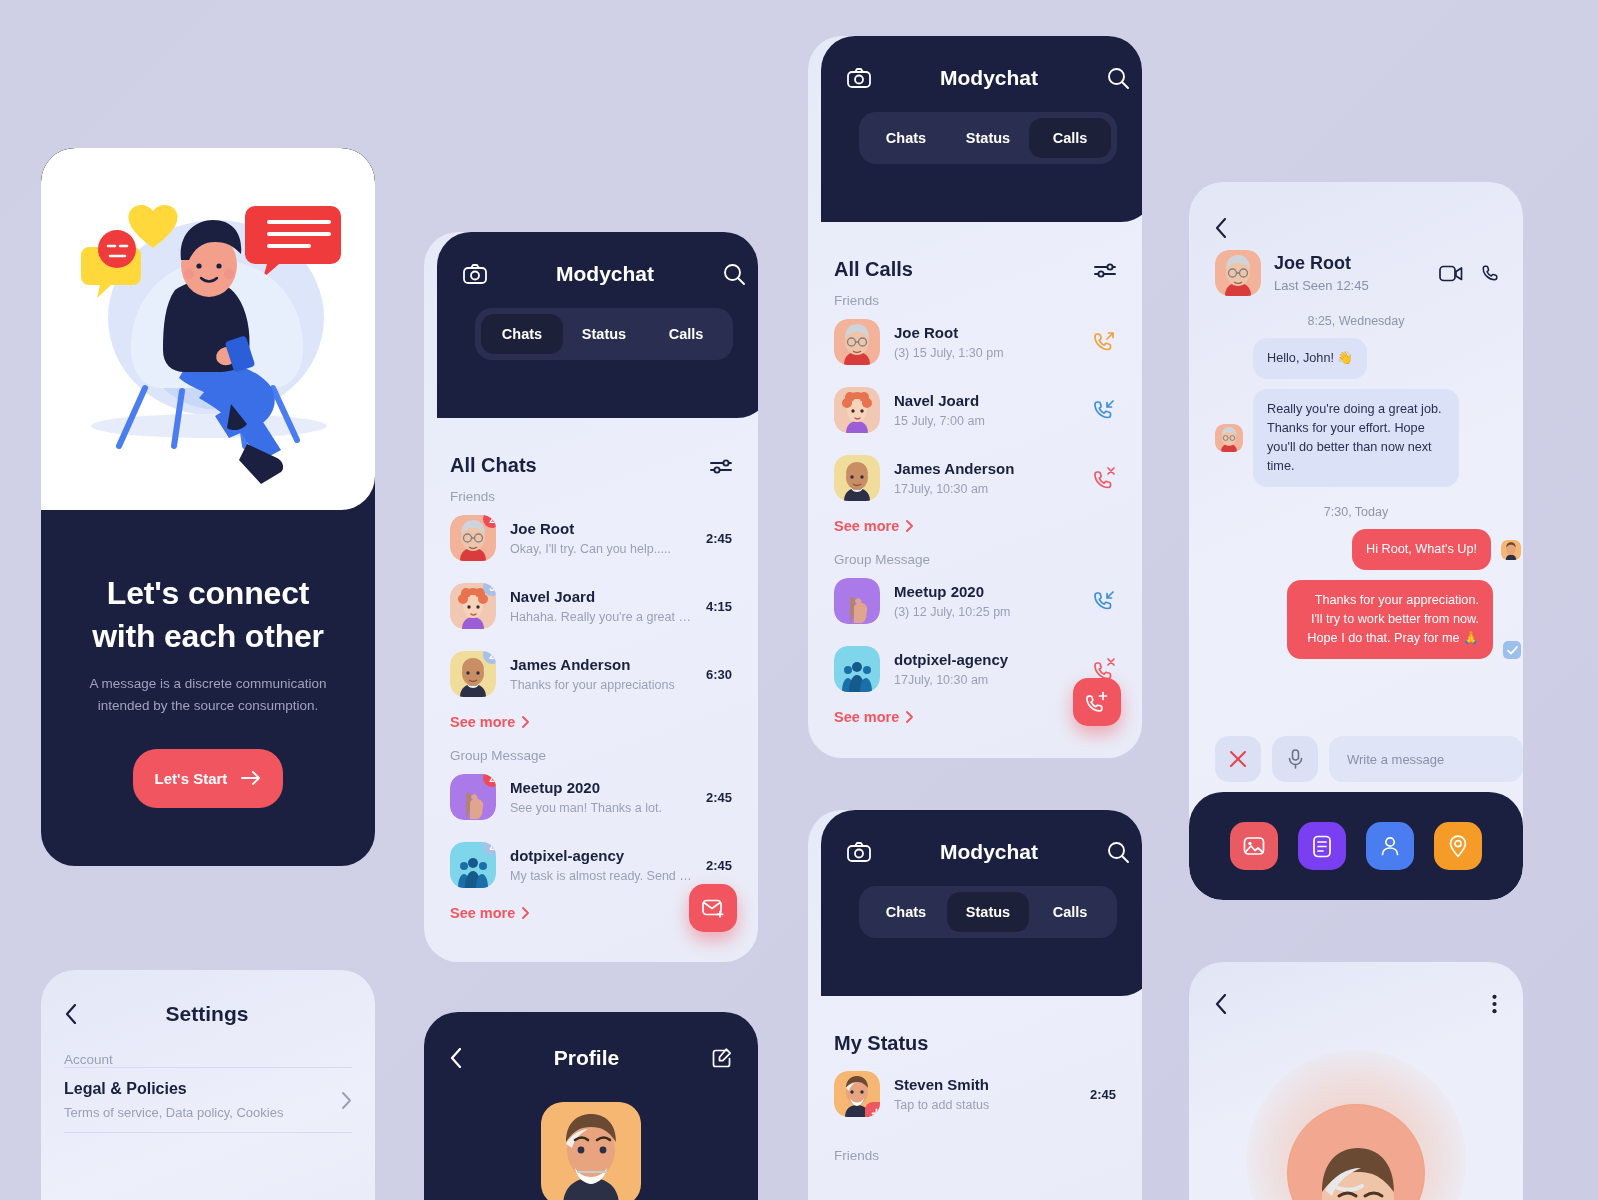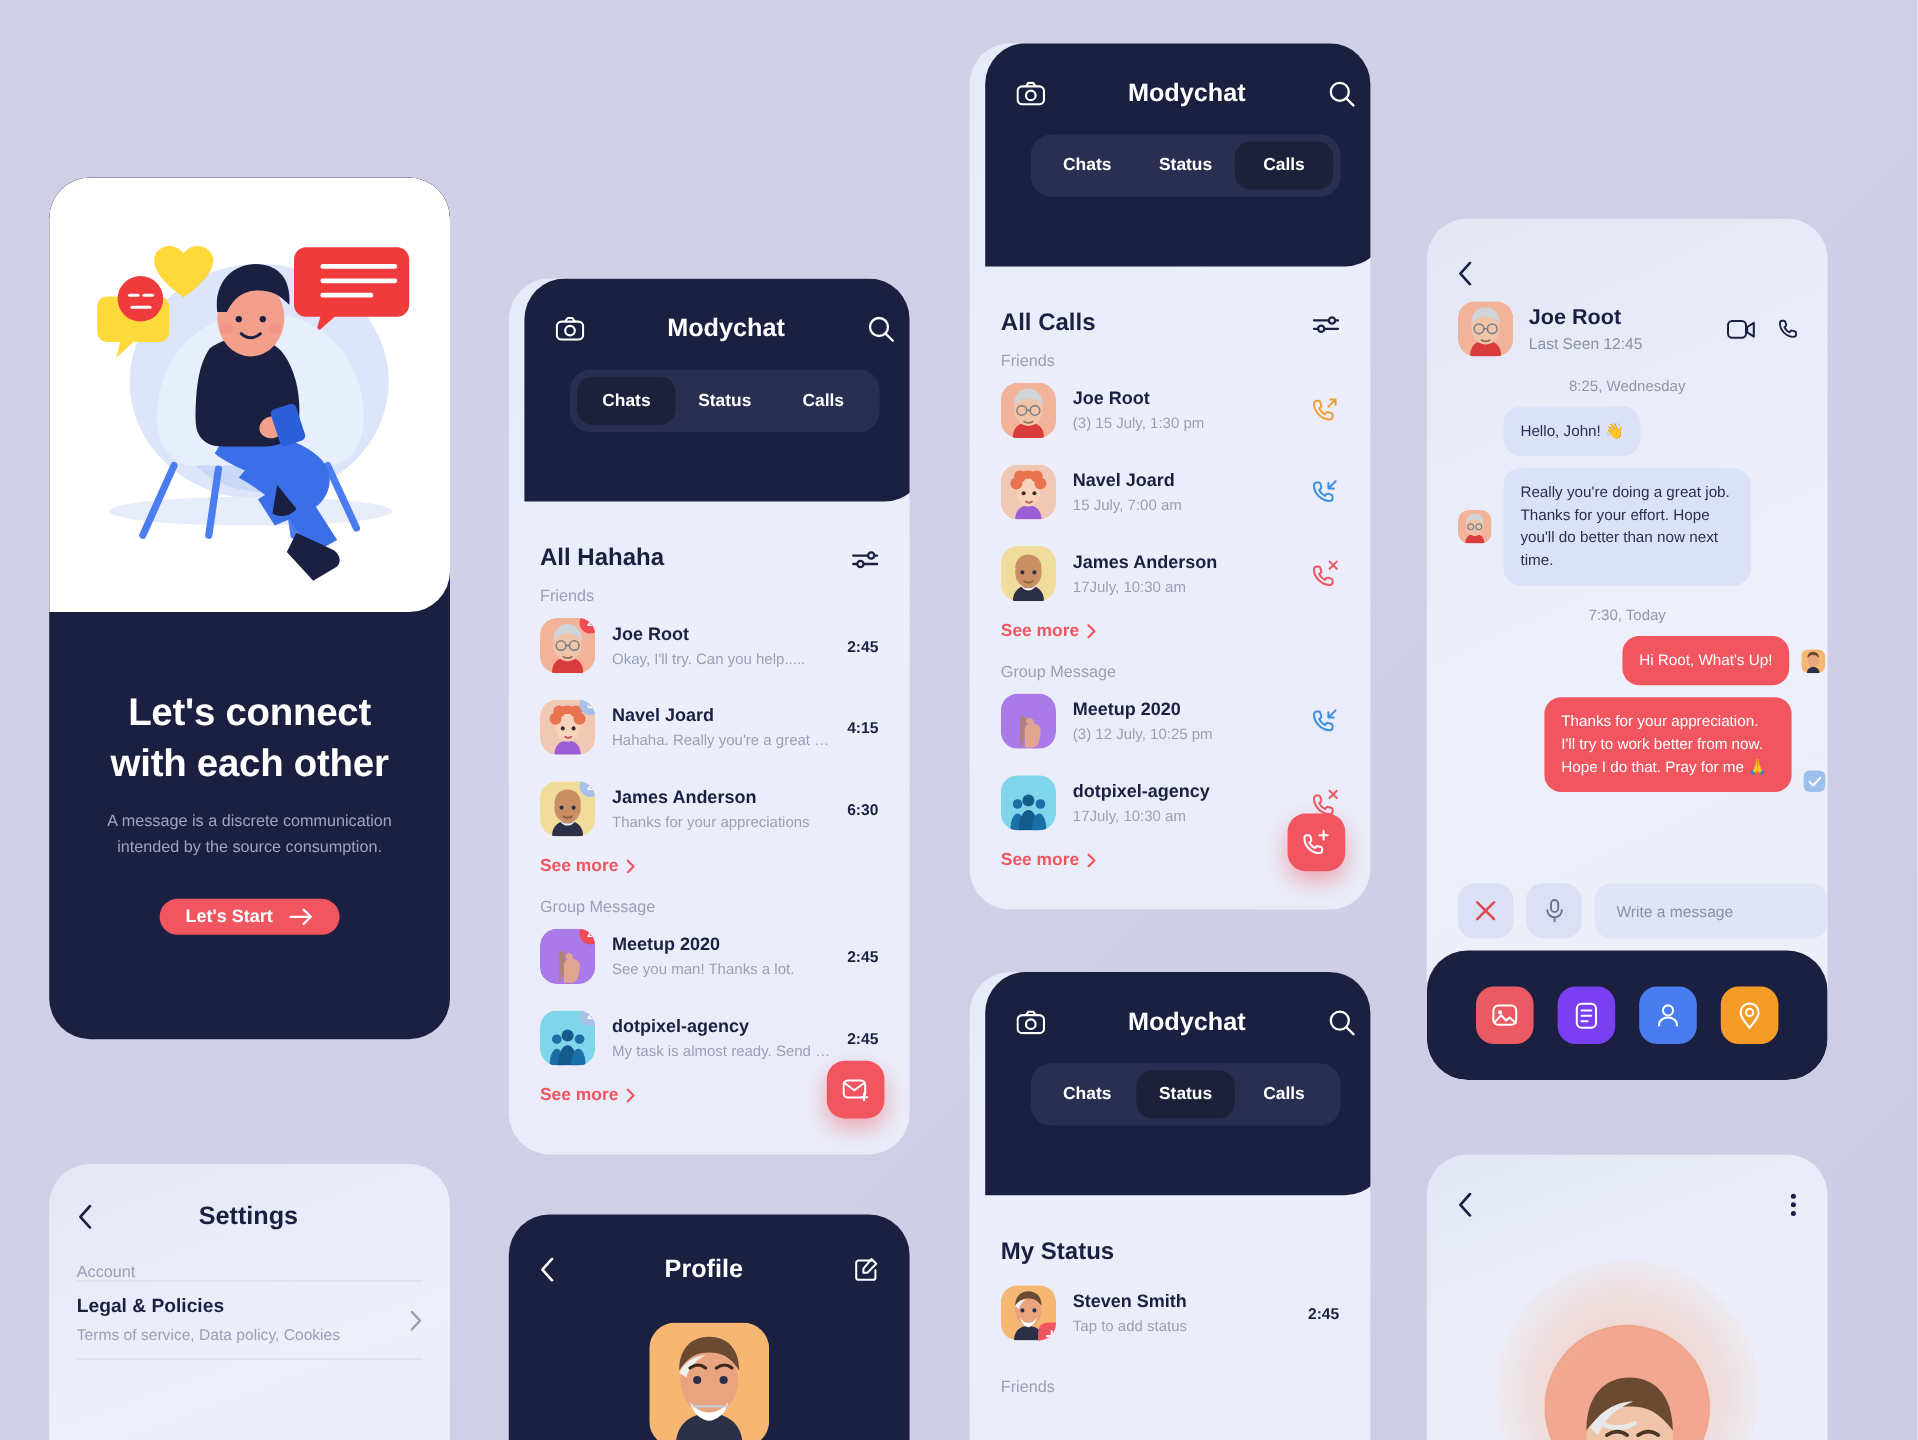--- a/index.html
+++ b/index.html
@@ -23,21 +23,21 @@
   #onboard { left: 41px; top: 148px; width: 334px; height: 718px; background:#1b2040; }
   #onboard .hero {
     position:absolute; left:0; top:0; width:334px; height:362px;
     background:#fff; border-radius: 34px 34px 34px 0;
   }
   #onboard .hero-inner { position:absolute; inset:0; }
   .ob-body { position:absolute; left:0; top:362px; width:334px; padding: 62px 28px 0; text-align:center; }
   .ob-title { color:#fff; font-size:32px; font-weight:bold; line-height:1.33; letter-spacing:-0.2px; }
   .ob-sub { color:#9fa3bd; font-size:13.5px; line-height:1.62; margin-top:16px; }
   .ob-btn {
-    margin: 32px auto 16px; width:150px; height:30px; border-radius:24px;
+    margin: 32px auto 16px; width:150px; height:59px; border-radius:24px;
     background:#f1555f; color:#fff; font-size:15px; font-weight:bold;
     display:flex; align-items:center; justify-content:center; gap:14px;
     border:none; cursor:pointer;
   }
 
   
   #settings { left:41px; top:970px; width:334px; height:270px; border-radius:34px 34px 0 0;
     background: linear-gradient(160deg,#e4e7f6 0%, #edeffb 60%, #e9ecf8 100%); }
   .set-head { display:flex; align-items:center; padding: 32px 24px 0; }
   .set-title { flex:1; text-align:center; font-size:21px; font-weight:bold; color:#1b2040; margin-right:14px; }
@@ -100,21 +100,21 @@
   .cv-head .nm { font-size:18px; font-weight:bold; color:#1b2040; }
   .cv-head .st { font-size:13px; color:#8b90a8; margin-top:4px; }
   .cv-acts { display:flex; gap:18px; align-items:center; margin-left:auto; }
   .cv-time { text-align:center; font-size:12.5px; color:#9195ac; margin-top:18px; }
   .bub {
     max-width:212px; border-radius:14px; padding:11px 14px; font-size:12.7px; line-height:1.5;
   }
   .bub.in { background:#dbe2f7; color:#2a2f52; }
   .bub.out { background:#f1555f; color:#fff; }
   .msg-line { display:flex; align-items:flex-end; gap:10px; padding: 10px 26px 0; }
-  .msg-line.right { justify-content:flex-end; }
+  .msg-line.right { justify-content:flex-end;text-align:right; }
   .sm-av { width:28px; height:28px; border-radius:9px; flex:none; overflow:hidden; }
   .tick { width:18px; height:18px; border-radius:5px; background:#9cc0ec; display:flex; align-items:center; justify-content:center; flex:none; }
   .composer { position:absolute; left:26px; right:0; bottom:118px; display:flex; align-items:center; gap:11px; }
   .comp-btn { width:46px; height:46px; border-radius:14px; background:rgba(205,212,238,.55);
     display:flex; align-items:center; justify-content:center; cursor:pointer; flex:none; }
   .comp-input { flex:1; height:46px; border-radius:14px; background:rgba(210,217,241,.5);
     display:flex; align-items:center; padding-left:18px; font-size:13px; color:#8b90a8; }
   .cv-foot { position:absolute; left:0; right:0; bottom:0; height:108px; background:#1b2040;
     border-radius:34px 34px 34px 34px; display:flex; align-items:center; justify-content:center; gap:20px; }
   .foot-ic { width:48px; height:48px; border-radius:15px; display:flex; align-items:center; justify-content:center; cursor:pointer; }
@@ -249,21 +249,21 @@
     </div>
     <div class="tabs">
       <div class="tab active">Chats</div>
       <div class="tab">Status</div>
       <div class="tab">Calls</div>
     </div>
   </div>
 
   <div class="app-body">
     <div class="sect-head">
-      <div class="sect-title">All Hahaha</div>
+      <div class="sect-title">All Chats</div>
       <svg width="22" height="16" viewBox="0 0 22 16">
         <line x1="1" y1="5" x2="21" y2="5" stroke="#1b2040" stroke-width="1.9" stroke-linecap="round"></line>
         <line x1="1" y1="12" x2="21" y2="12" stroke="#1b2040" stroke-width="1.9" stroke-linecap="round"></line>
         <circle cx="16" cy="5" r="2.6" fill="#e9ecf8" stroke="#1b2040" stroke-width="1.9"></circle>
         <circle cx="7" cy="12" r="2.6" fill="#e9ecf8" stroke="#1b2040" stroke-width="1.9"></circle>
       </svg>
     </div>
     <div class="sub-label">Friends</div>
 
     <div class="row">

